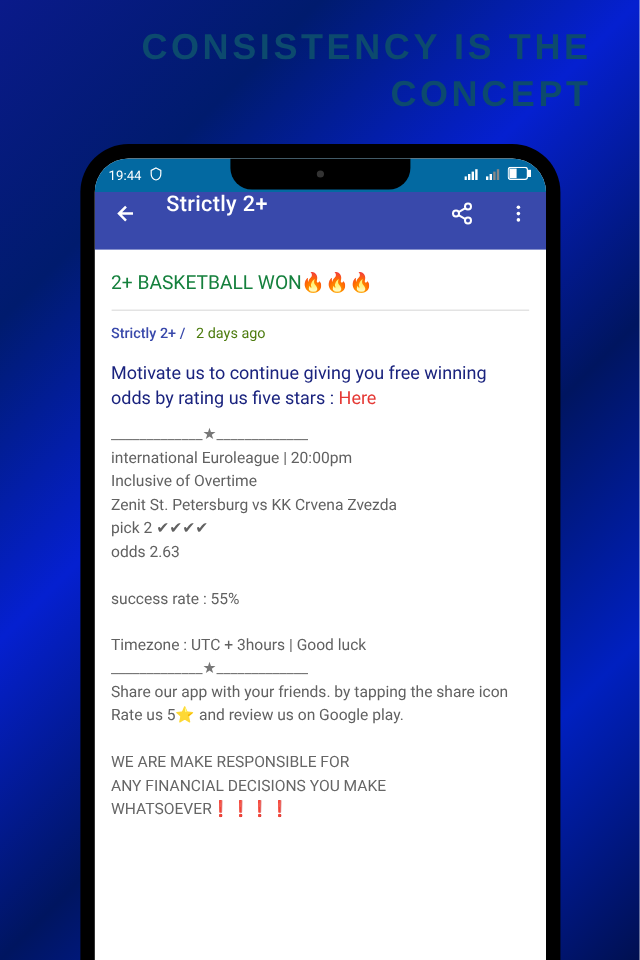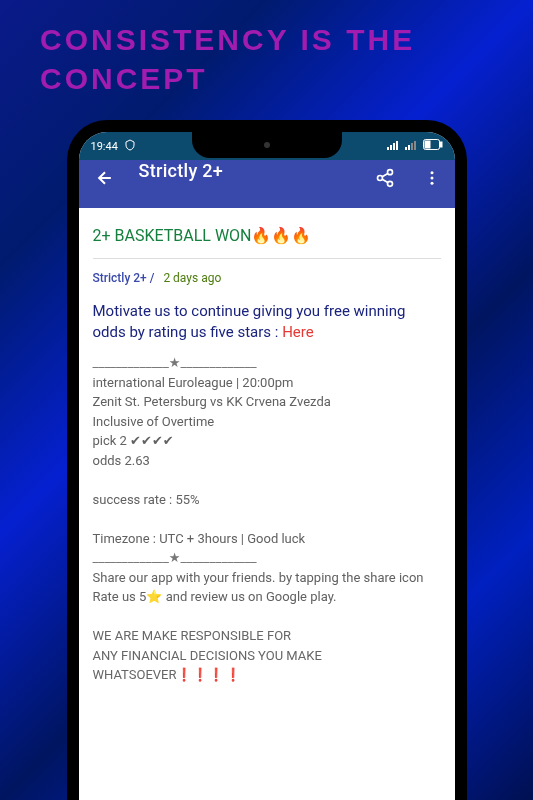--- a/index.html
+++ b/index.html
@@ -5,22 +5,22 @@
 * { margin: 0; padding: 0; box-sizing: border-box; }
 body {
   width: 533px;
   height: 800px;
   background: linear-gradient(135deg, #0a1a8a 0%, #001b6e 20%, #0520d0 40%, #001560 60%, #0020c0 80%, #001050 100%);
   font-family: -apple-system, BlinkMacSystemFont, 'Segoe UI', Roboto, sans-serif;
   overflow: hidden;
   position: relative;
 }
 .promo-text {
-  text-align: left;
-  color: #a21caf;
+  text-align: right;
+  color: #0c4a6e;
   font-size: 30px;
   font-weight: 900;
   letter-spacing: 3px;
   padding: 20px 40px 10px;
   text-transform: uppercase;
   line-height: 1.3;
   font-family: Impact, 'Arial Black', sans-serif;
 }
 .phone-frame {
   position: absolute;
@@ -55,21 +55,21 @@
   position: absolute;
   left: 50%;
   top: 10px;
   transform: translateX(-50%);
   width: 6px;
   height: 6px;
   background: #333;
   border-radius: 50%;
 }
 .status-bar {
-  background: #0c4a6e;
+  background: #0369a1;
   height: 28px;
   display: flex;
   justify-content: space-between;
   align-items: center;
   padding: 0 12px;
   color: #fff;
   font-size: 11px;
 }
 .status-left { display: flex; gap: 6px; align-items: center; }
 .status-right { display: flex; gap: 4px; align-items: center; }
@@ -177,22 +177,22 @@
       <div class="divider"></div>
       <div class="breadcrumb">
         <span class="cat">Strictly 2+ /</span>
         <span class="time">2 days ago</span>
       </div>
       <div class="motivate">
         <span>Motivate us to continue giving you free winning odds by rating us five stars : </span><span class="here">Here</span>
       </div>
       <div class="sep-line">_____________★_____________</div>
       <div>international Euroleague | 20:00pm</div>
+      <div>Inclusive of Overtime</div>
       <div>Zenit St. Petersburg vs KK Crvena Zvezda</div>
-      <div>Inclusive of Overtime</div>
       <div>pick 2 ✔✔✔✔</div>
       <div>odds 2.63</div>
       <br>
       <div>success rate : 55%</div>
       <br>
       <div>Timezone : UTC + 3hours | Good luck</div>
       <div class="sep-line">_____________★_____________</div>
       <div>Share our app with your friends. by tapping the share icon</div>
       <div>Rate us 5⭐ and review us on Google play.</div>
       <br>

